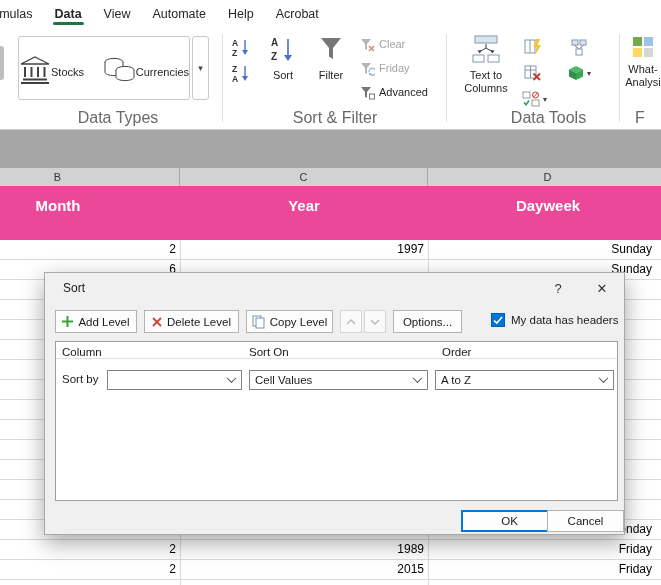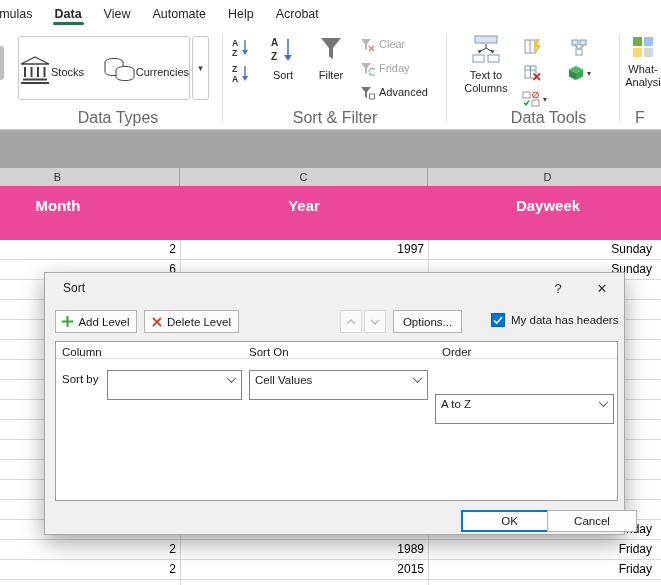--- a/index.html
+++ b/index.html
@@ -69,29 +69,29 @@
   .btn-up { left:295px; width:22px; }
   .btn-down { left:319px; width:22px; }
   .btn-options { left:348px; width:69px; }
   .headers-check { position:absolute; left:446px; top:40px; display:flex; align-items:center; gap:6px; font-size:11.5px; }
   .checkbox { width:14px; height:14px; background:#0075d7; border:1px solid #005fb0; display:flex; align-items:center; justify-content:center; }
   .sort-table { position:absolute; left:10px; top:68px; width:563px; height:160px; background:#fff; border:1px solid #9d9d9d; }
   .sort-cols { position:absolute; top:0; left:0; right:0; height:17px; border-bottom:1px solid #e1e1e1; }
   .sort-col-h { position:absolute; top:0; height:21px; line-height:21px; font-size:11.5px; }
   .sc-column { left:6px; } .sc-sorton { left:193px; } .sc-order { left:386px; }
   .sort-by-lbl { position:absolute; left:6px; top:31px; font-size:11.5px; }
-  .combo { position:absolute; top:28px; height:30px; background:#fff; border:1px solid #838383; font-size:11.5px; line-height:18px; padding-left:5px; color:#1a1a1a; }
+  .combo { position:absolute; top:28px; height:20px; background:#fff; border:1px solid #838383; font-size:11.5px; line-height:18px; padding-left:5px; color:#1a1a1a; }
   .combo-column { left:51px; width:135px; }
   .combo-sorton { left:193px; width:179px; }
-  .combo-order { left:379px; width:179px;margin-top:24px; }
+  .combo-order { left:379px; width:179px; }
   .combo-chev { position:absolute; right:5px; top:5px; width:8px; height:8px; }
   .chev { display:block; width:7px; height:7px; border-right:1.4px solid #555; border-bottom:1.4px solid #555; transform:rotate(45deg) translate(-1px,-1px); }
   .dlg-btn { position:absolute; top:237px; height:22px; background:#fdfdfd; border:1px solid #b3b3b3; font-size:11.5px; font-family:inherit; display:flex; align-items:center; justify-content:center; color:#1a1a1a; }
   .btn-ok { left:416px; width:97px; border:1px solid #0078d4; box-shadow:inset 0 0 0 1px #0078d4; }
-  .btn-cancel { left:502px; width:90px; }
+  .btn-cancel { left:502px; width:77px; }
 </style>
 </head>
 <body>
 
 <div class="screen">
 
   <div class="menubar">
     <div class="tab partial">rmulas</div>
     <div class="tab active">Data</div>
     <div class="tab">View</div>
@@ -415,20 +415,27 @@
       </svg>
       <span>Add Level</span>
     </button>
     <button class="tbtn btn-del">
       <svg width="10" height="10" viewBox="0 0 10 10">
         <line x1="1" y1="1" x2="9" y2="9" stroke="#d04437" stroke-width="1.8"></line>
         <line x1="9" y1="1" x2="1" y2="9" stroke="#d04437" stroke-width="1.8"></line>
       </svg>
       <span>Delete Level</span>
     </button>
+    <button class="tbtn btn-copy">
+      <svg width="13" height="14" viewBox="0 0 13 14">
+        <rect x="1" y="1" width="8" height="10" fill="#fff" stroke="#7a93ad"></rect>
+        <rect x="4" y="3" width="8" height="10" fill="#fff" stroke="#7a93ad"></rect>
+      </svg>
+      <span>Copy Level</span>
+    </button>
     <button class="tbtn arrows btn-up">
       <svg width="10" height="6" viewBox="0 0 10 6">
         <polyline points="1,5 5,1 9,5" fill="none" stroke="#b9b9b9" stroke-width="1.4"></polyline>
       </svg>
     </button>
     <button class="tbtn arrows btn-down">
       <svg width="10" height="6" viewBox="0 0 10 6">
         <polyline points="1,1 5,5 9,1" fill="none" stroke="#b9b9b9" stroke-width="1.4"></polyline>
       </svg>
     </button>

